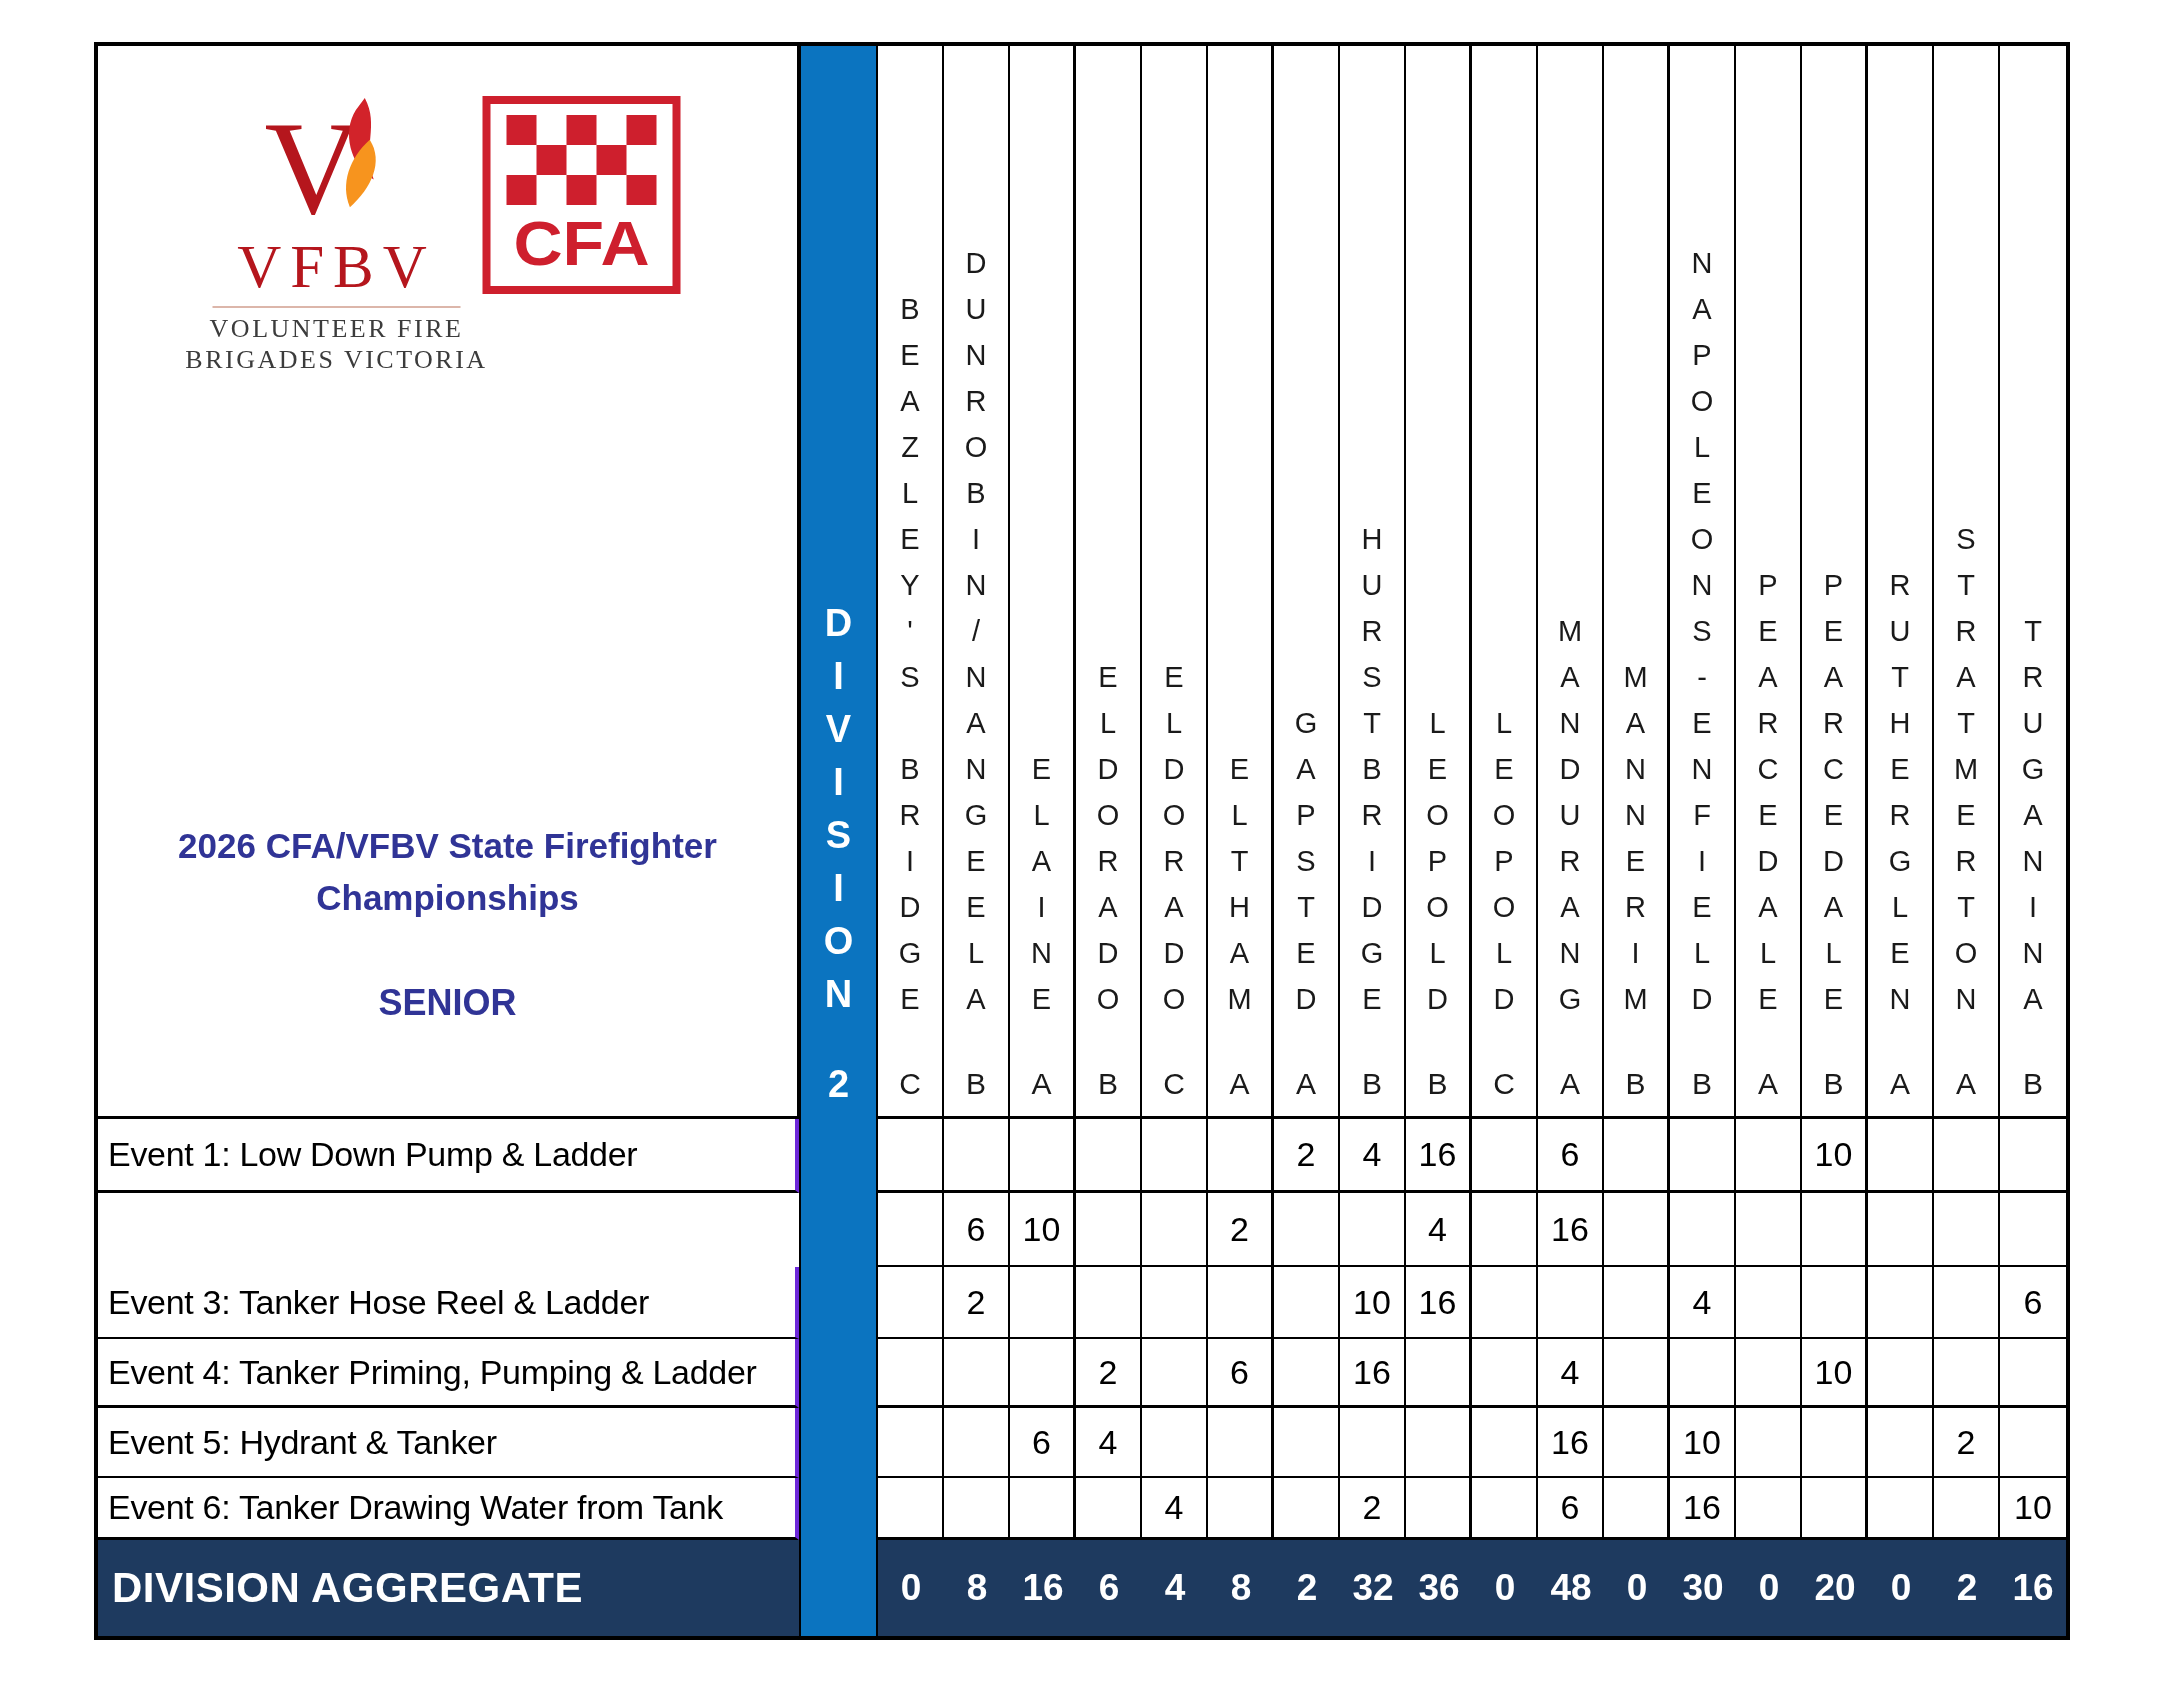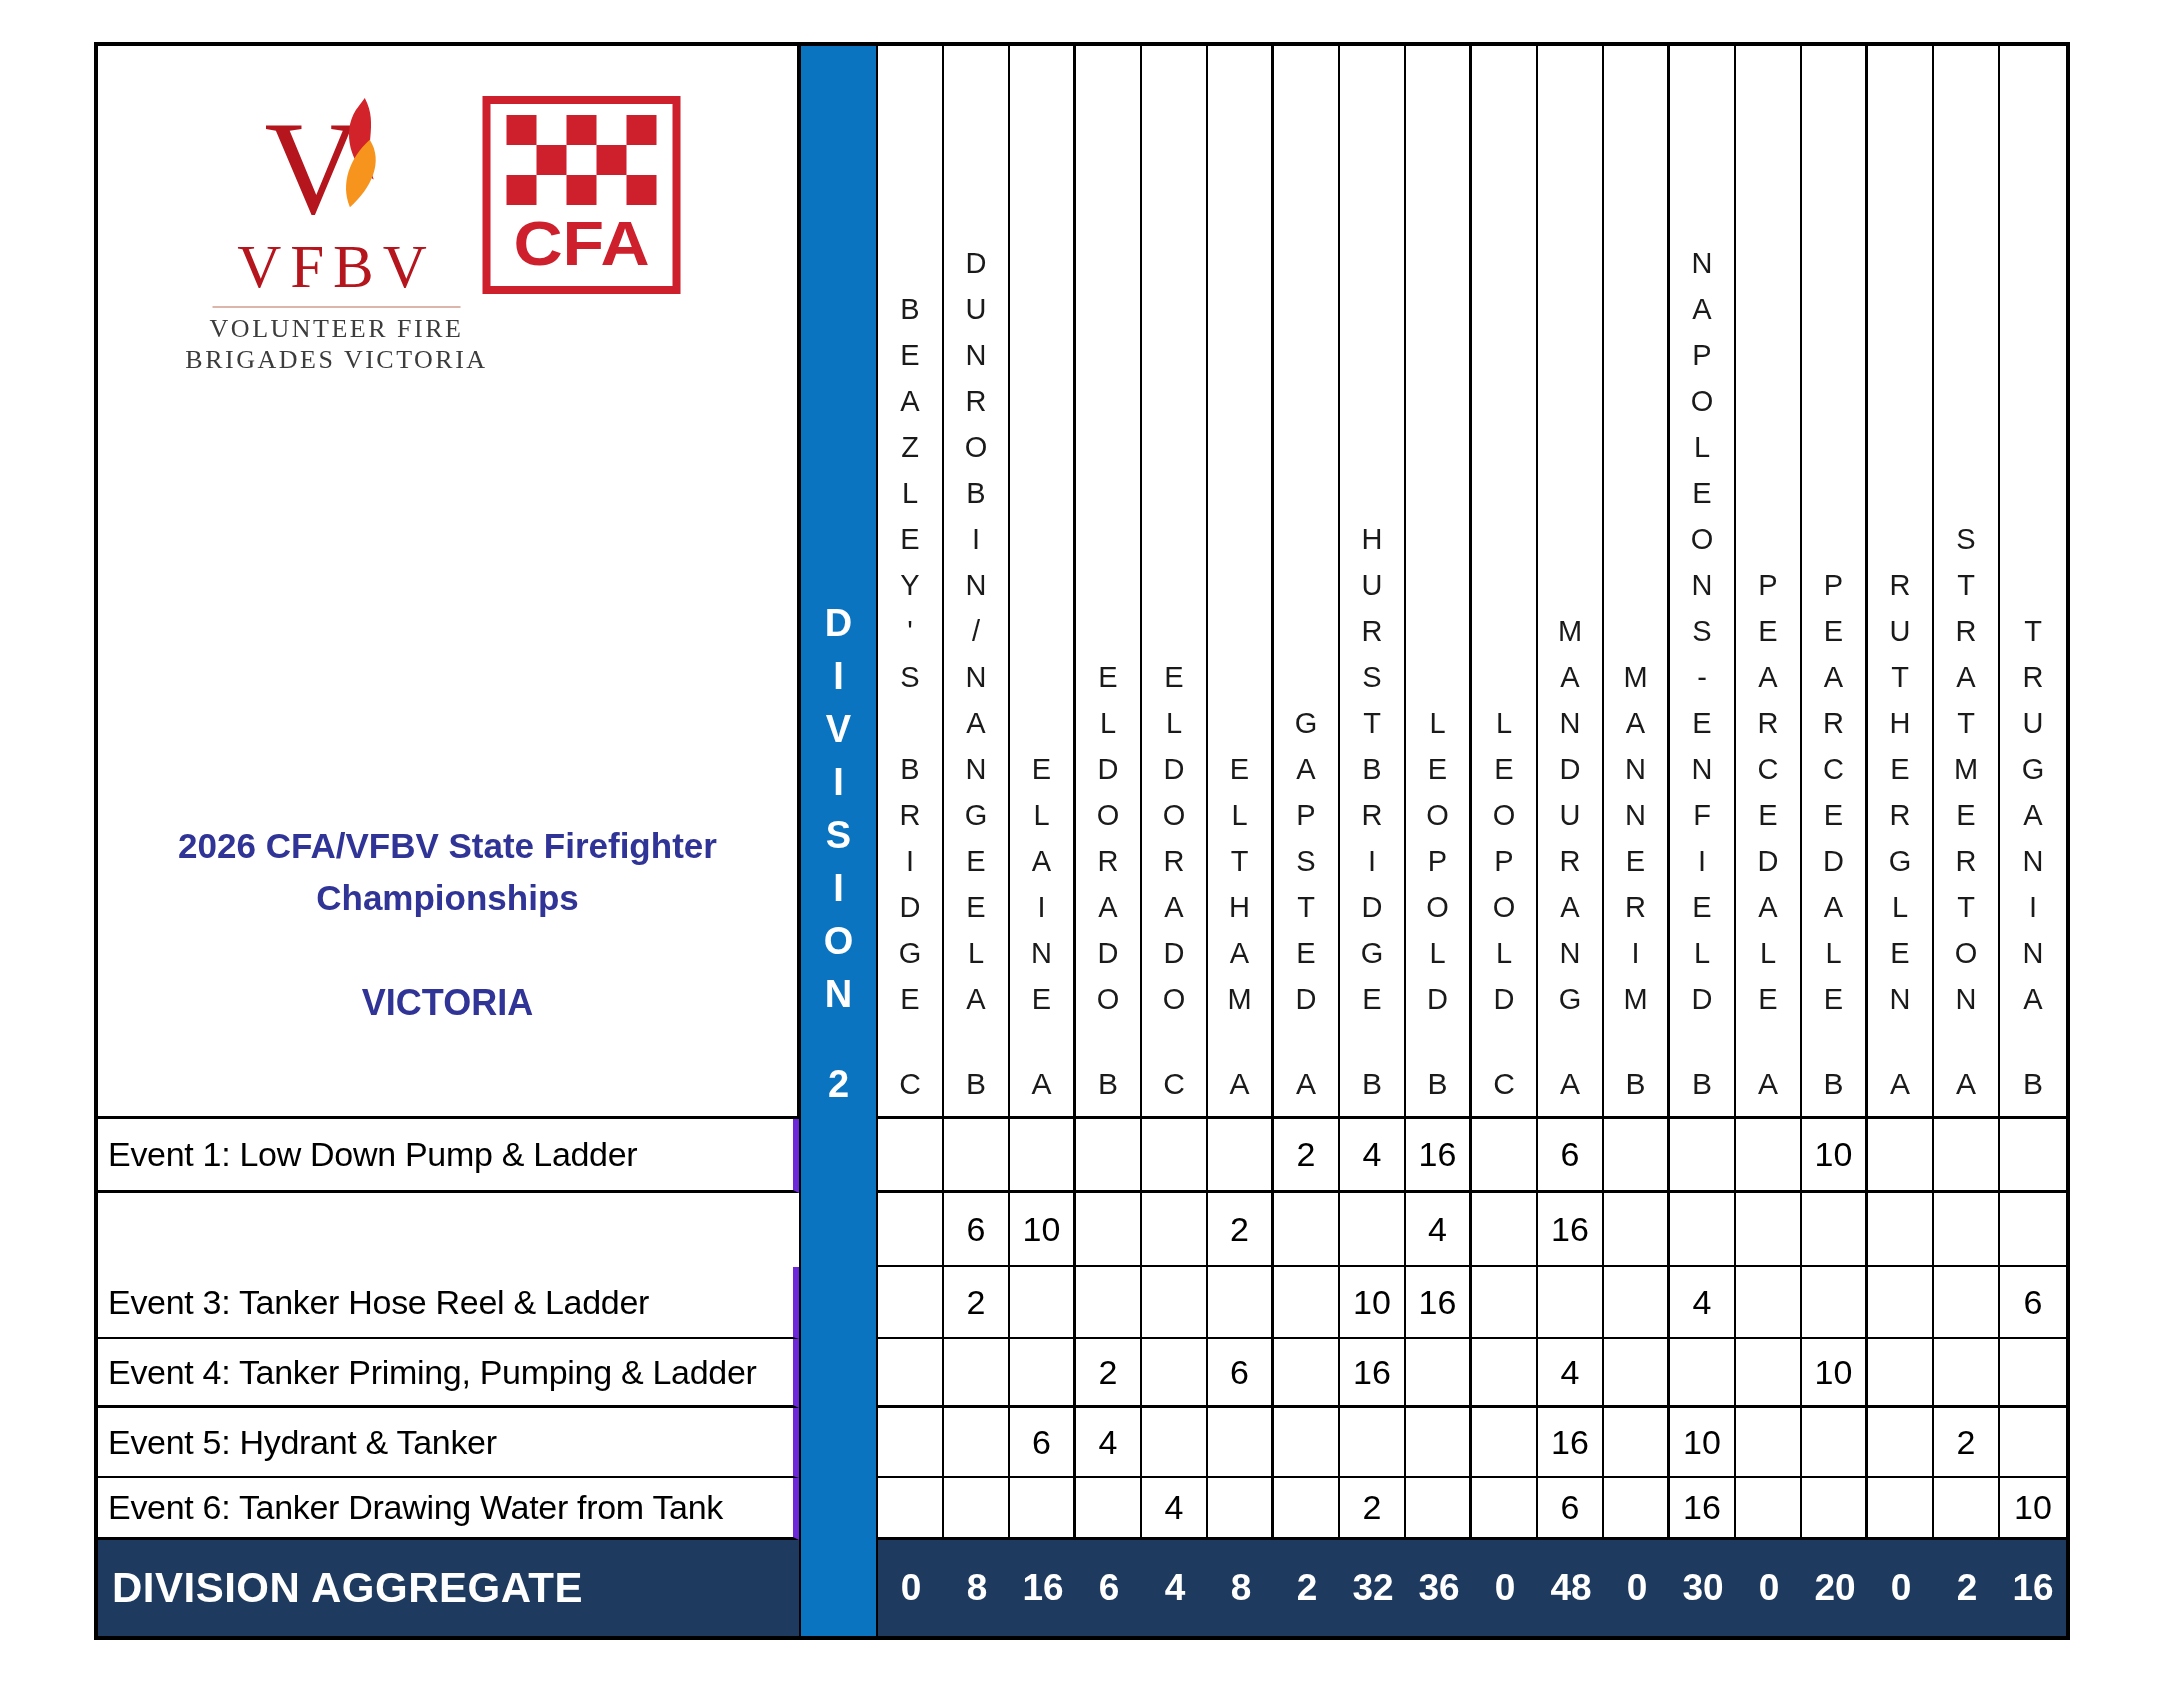--- a/index.html
+++ b/index.html
@@ -45,21 +45,21 @@
   .strip-letters div { color:#fff; font-weight:700; font-size:38px; line-height:53px; text-align:center; }
   .strip-num { color:#fff; font-weight:700; font-size:38px; line-height:46px; margin-top:40px; }
 
   
   .c-team { grid-row:1; border-bottom:3px solid #000; background:#fff;
     display:flex; flex-direction:column; align-items:center; justify-content:flex-end; padding-bottom:10px; }
   .vname div { font-size:29px; line-height:46px; color:#1a1a1a; text-align:center; }
   .grade { font-size:30px; line-height:44px; color:#1a1a1a; margin-top:40px; }
 
   
-  .c-elabel { grid-column:1; border-right:6px solid #6d28d9; background:#fff;
+  .c-elabel { grid-column:1; border-right:4px solid #6d28d9; background:#fff;
     display:flex; align-items:center; padding-left:10px;
     font-size:34px; color:#000; letter-spacing:-0.3px; white-space:nowrap; }
 
   
   .c-data { background:#fff; display:flex; align-items:center; justify-content:center; font-size:34px; color:#000; }
 
   
   .c-agglabel { grid-area:8/1/9/2; background:#1e3a5f; color:#fff; display:flex; align-items:center;
     padding-left:14px; font-size:42px; font-weight:700; letter-spacing:0.5px; }
   .c-agg { grid-row:8; background:#1e3a5f; color:#fff; display:flex; align-items:center; justify-content:center;
@@ -103,21 +103,21 @@
               <div class="on"></div>
             </div>
           <div class="cfa-acronym">CFA</div>
         </div>
       </div>
       <div class="t1">
         <div>2026 CFA/VFBV State Firefighter</div>
         <div>Championships</div>
       </div>
       <div class="t2">
-        <div>VICTORIA</div>
+        <div>SENIOR</div>
       </div>
     </div>
 
     <div class="c-strip">
       <div class="strip-letters" id="stripLetters">
           <div>D</div>
           <div>I</div>
           <div>V</div>
           <div>I</div>
           <div>S</div>

